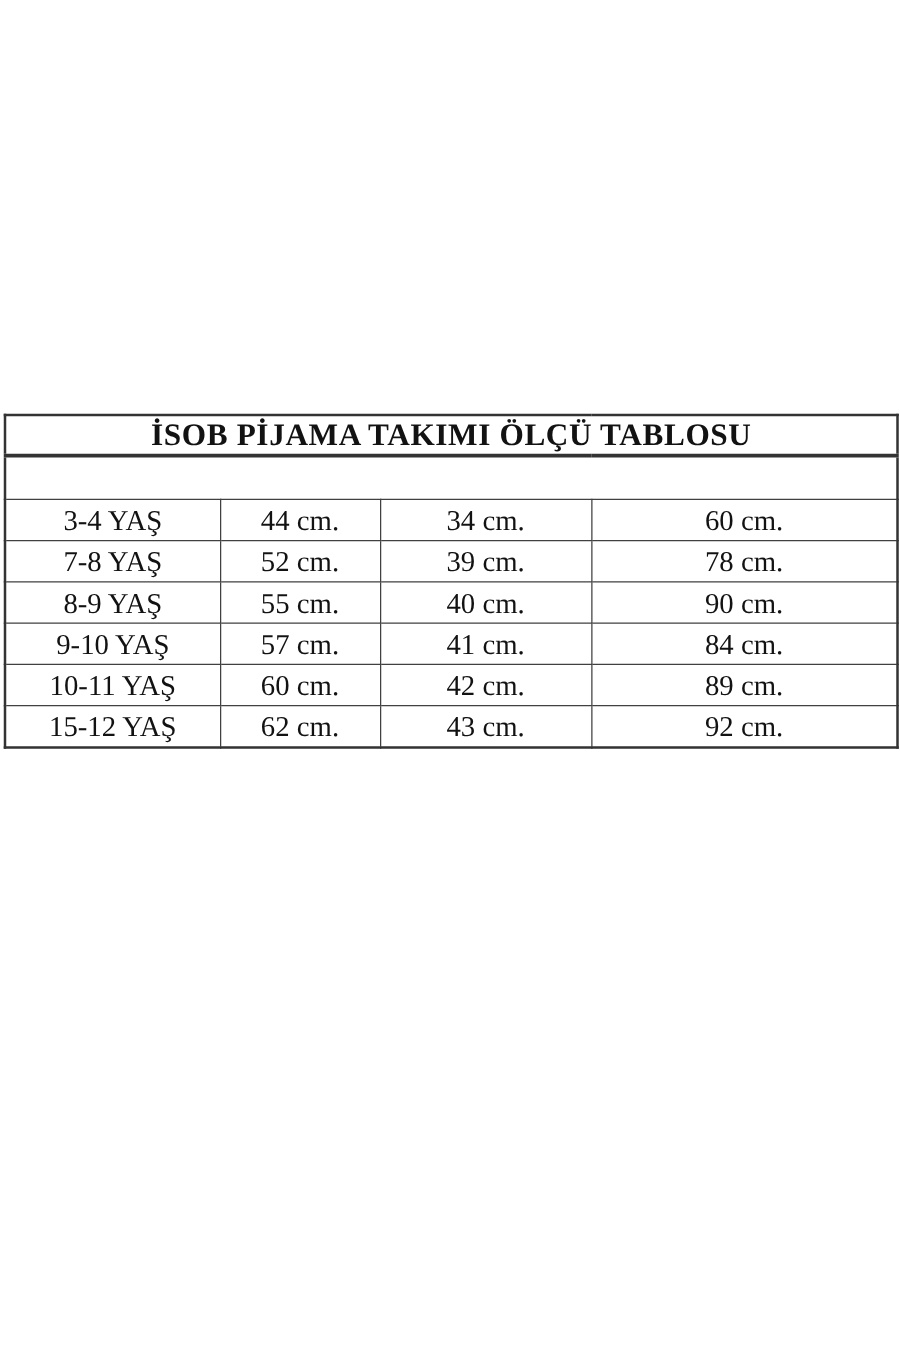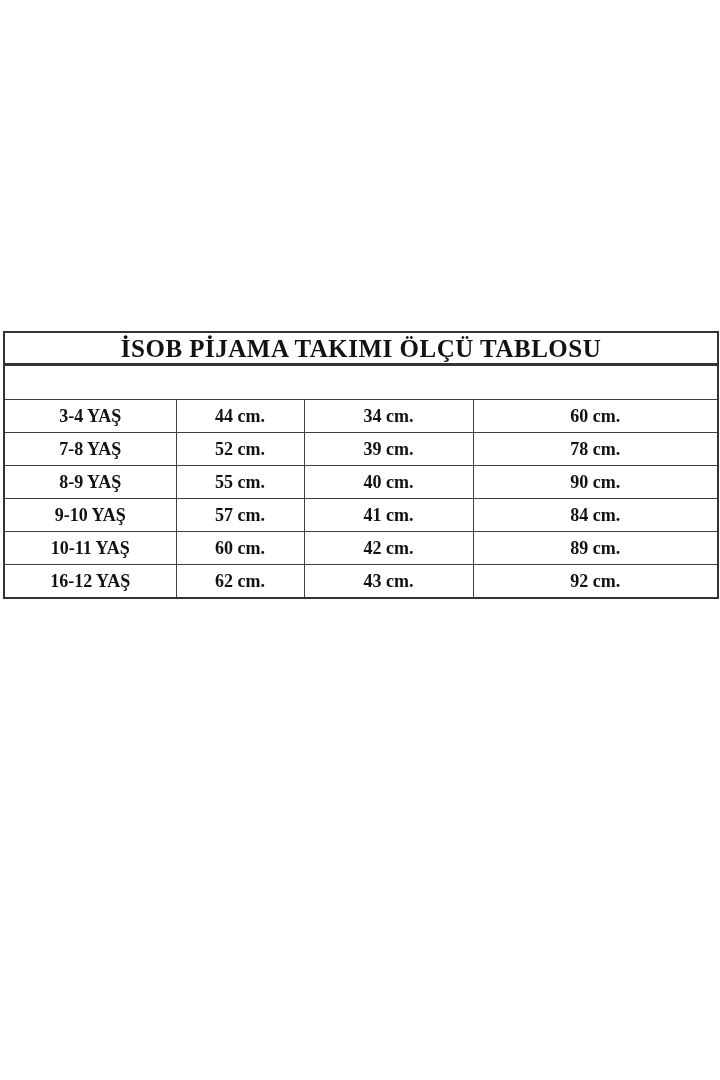--- a/index.html
+++ b/index.html
@@ -55,22 +55,22 @@
   }
   tr.header-row th {
     height: 55px;
     font-size: 21px;
     font-weight: bold;
     white-space: pre-line;
     line-height: 1.3;
   }
   tr.data-row td {
     height: 32px;
-    font-size: 18px;
-    font-weight: bold;
+    font-size: 23px;
+    font-weight: normal;
     line-height: 1;
   }
 </style>
 </head>
 <body>
 
 <div class="page-canvas">
   <table class="size-table">
     <colgroup>
       <col style="width:172px">
@@ -111,20 +111,20 @@
           <td>41 cm.</td>
           <td>84 cm.</td>
         </tr>
         <tr class="data-row">
           <td>10-11 YAŞ</td>
           <td>60 cm.</td>
           <td>42 cm.</td>
           <td>89 cm.</td>
         </tr>
         <tr class="data-row">
-          <td>16-12 YAŞ</td>
+          <td>15-12 YAŞ</td>
           <td>62 cm.</td>
           <td>43 cm.</td>
           <td>92 cm.</td>
         </tr>
       </tbody>
   </table>
 </div>
 
 </body></html>

